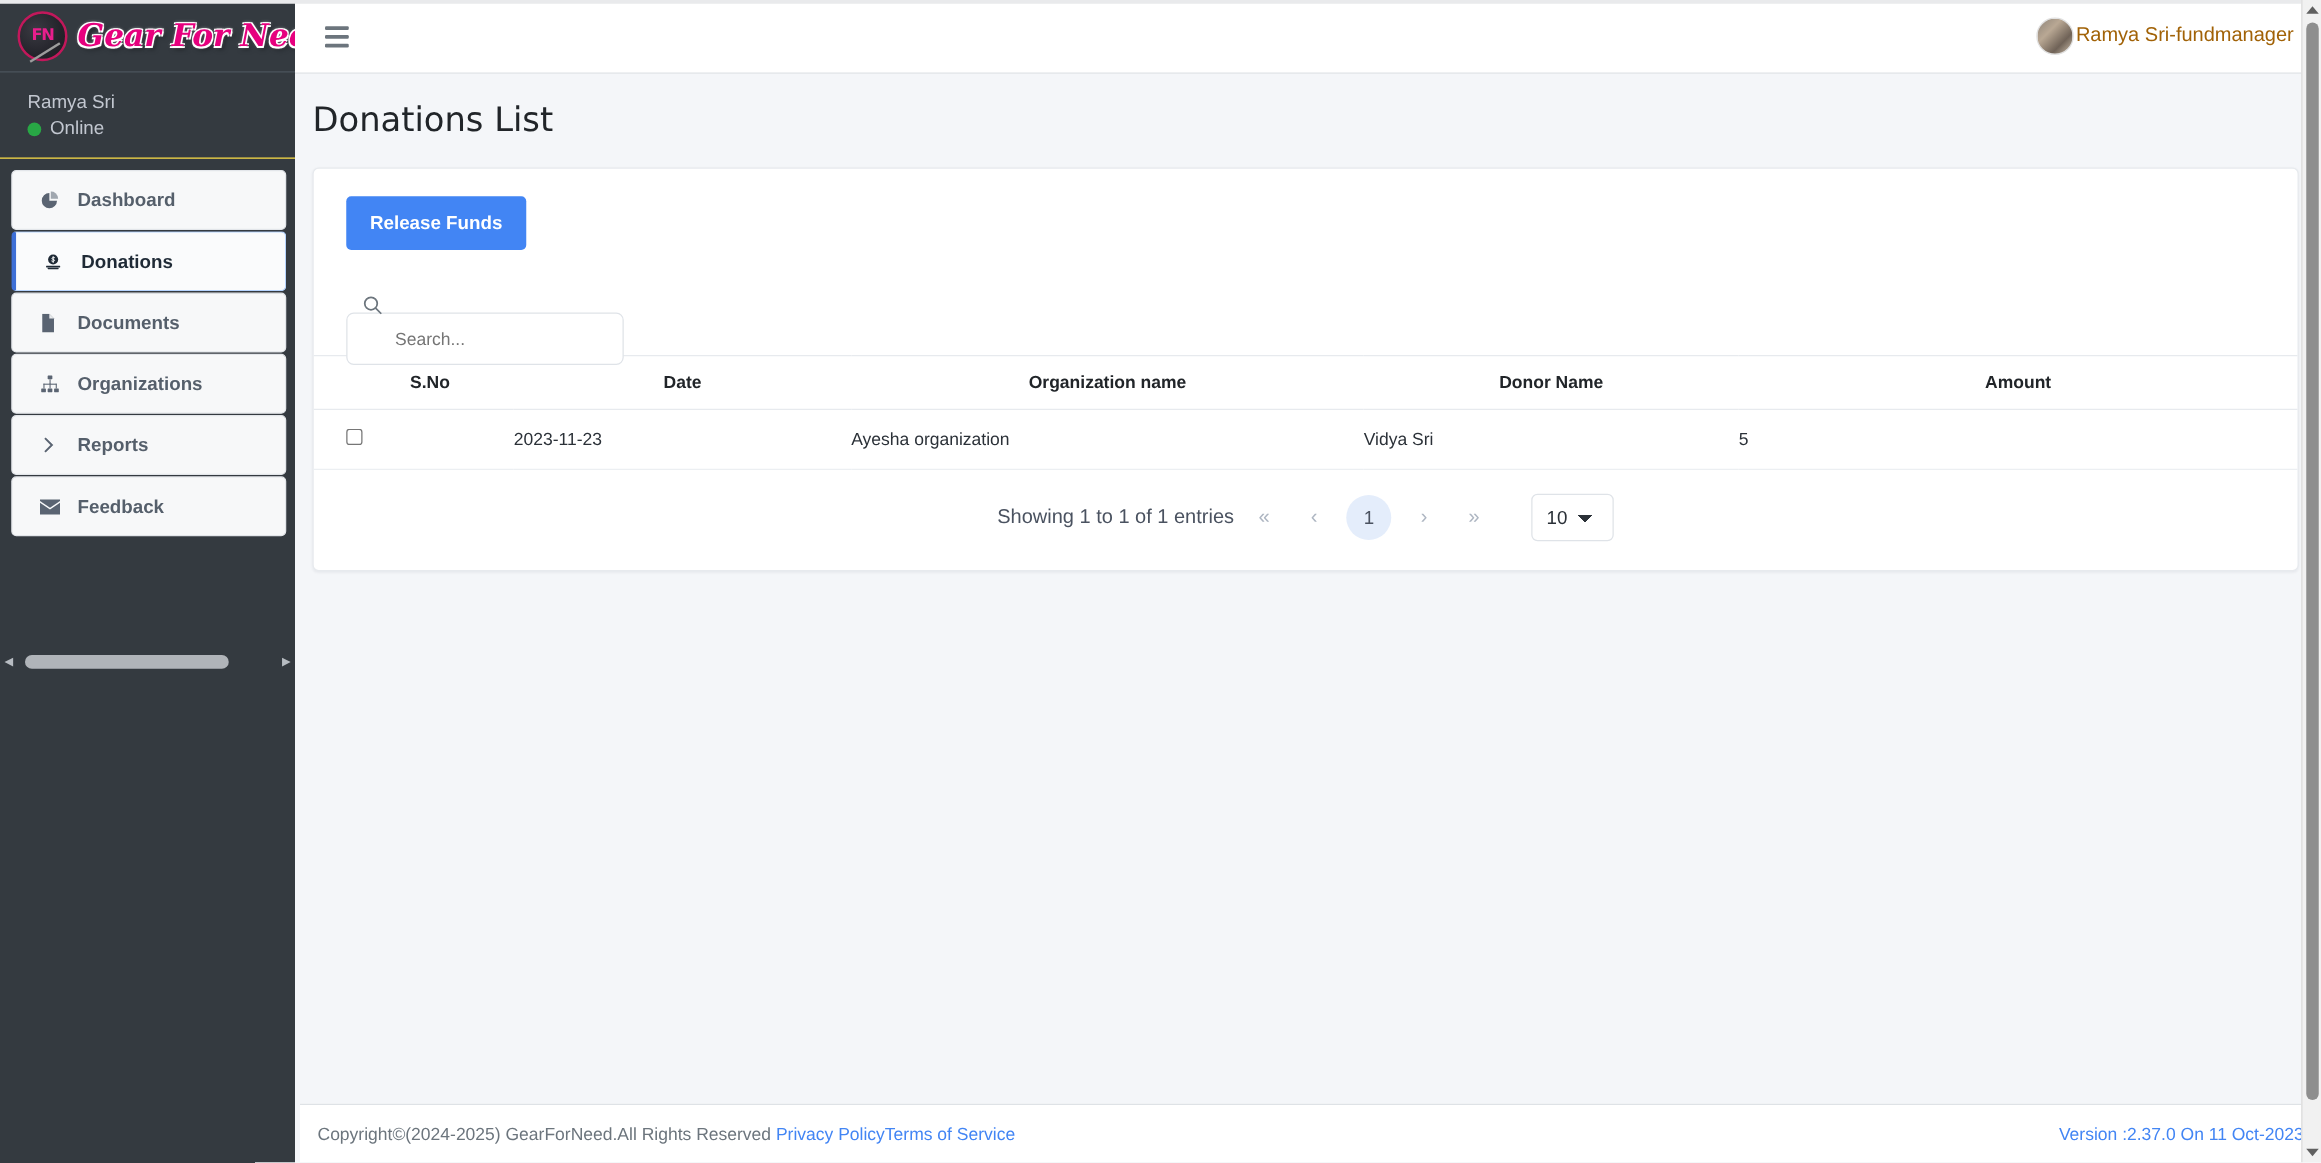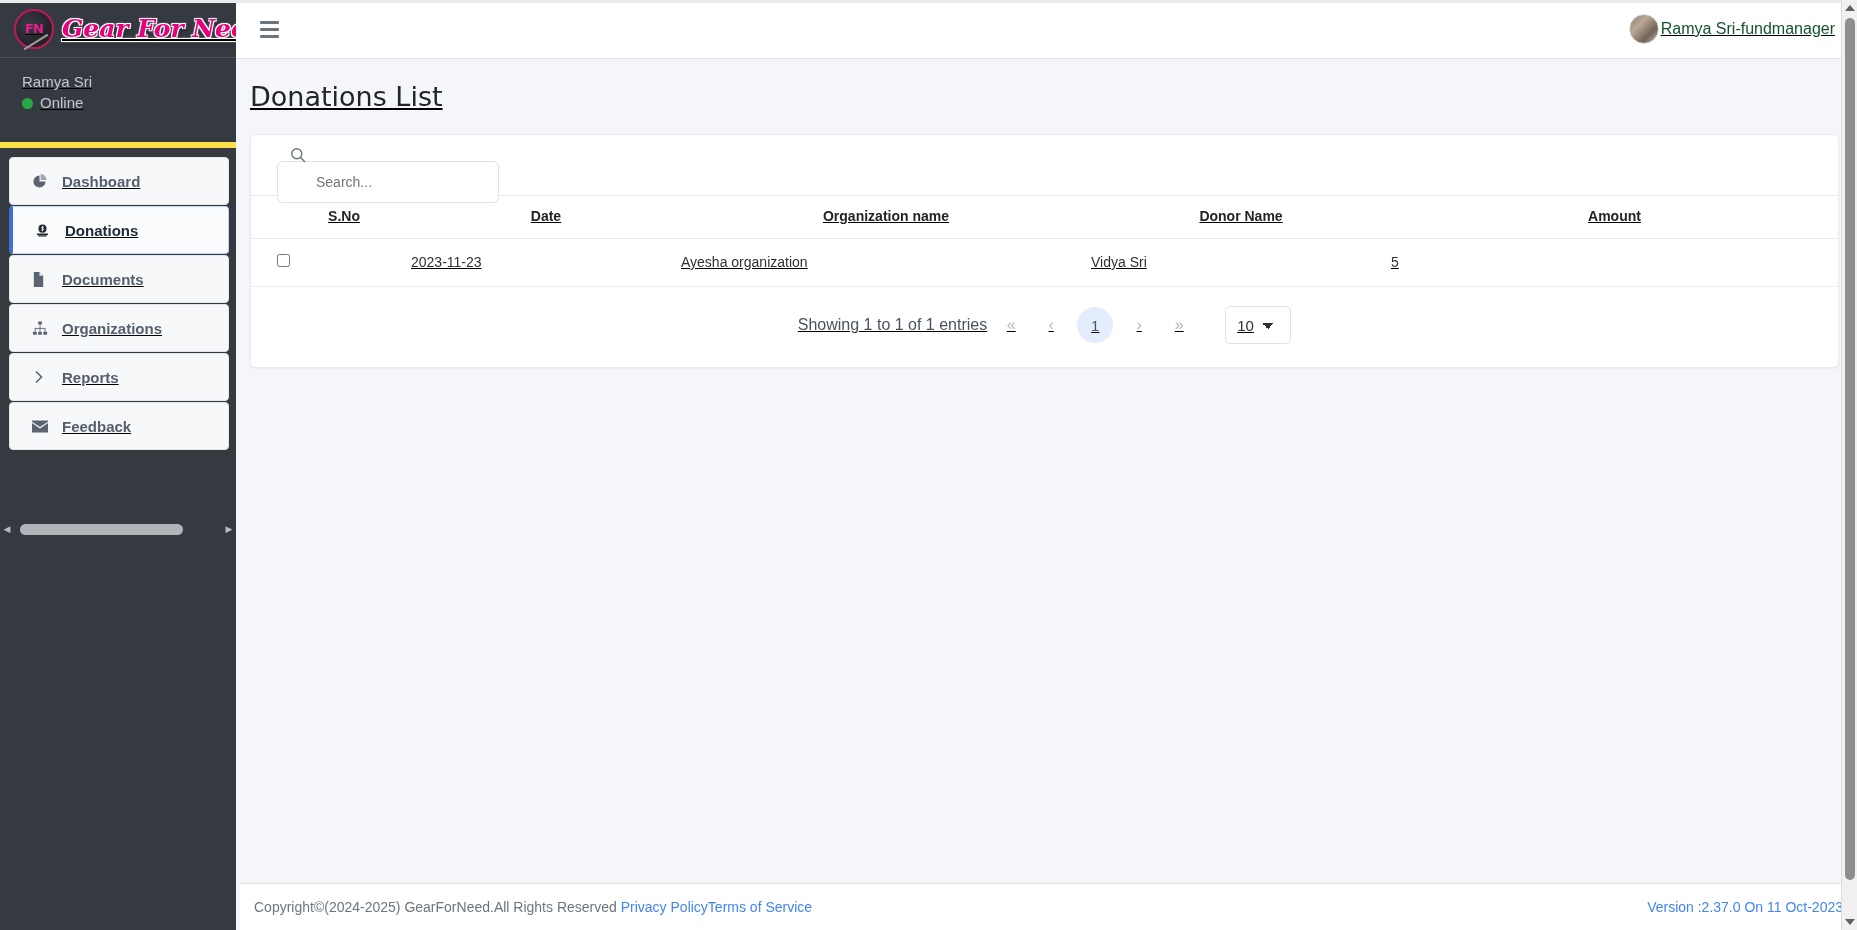--- a/index.html
+++ b/index.html
@@ -2,21 +2,21 @@
 <html><head>
 <meta charset="utf-8">
 <style>
   * { box-sizing: border-box; margin: 0; padding: 0; }
   html, body {
     width: 1857px; height: 930px;
     font-family: "Liberation Sans", sans-serif;
     background: #f4f6f9;
     overflow: hidden;
   }
-  .app { position: relative; width: 1857px; height: 930px; display: flex; text-decoration: underline; }
+  .app { position: relative; width: 1857px; height: 930px; display: flex; }
 
   
   .sidebar {
     width: 236px; height: 930px;
     background: #343a40;
     flex: 0 0 236px;
     position: relative;
     overflow: hidden;
   }
   .brand {
@@ -46,22 +46,22 @@
     margin-left: 8px;
     font-family: "DejaVu Serif", serif;
     font-size: 25px; font-weight: bold;
     font-style: italic;
     color: #e6007e;
     text-shadow: 0 0 3px #ffffff, 1px 1px 0 #ffffff, -1px 1px 0 #ffffff,
                  1px -1px 0 #ffffff, -1px -1px 0 #ffffff, 2px 2px 4px rgba(0,0,0,.5);
     white-space: nowrap;
   }
   .user-panel {
-    padding: 14px 16px 28px 22px;
-    border-bottom: 6px solid #fde047;
+    padding: 14px 16px 12px 22px;
+    border-bottom: 1px solid #fde047;
   }
   .user-name { color: #c2c7d0; font-size: 15px; line-height: 20px; }
   .user-status { color: #c2c7d0; font-size: 15px; line-height: 22px; display: flex; align-items: center; gap: 7px; }
   .dot-online { width: 11px; height: 11px; border-radius: 50%; background: #28a745; display: inline-block; }
 
   .nav { padding: 9px 9px 0 9px; }
   .nav-item {
     background: #f7f8f9;
     border: 1px solid #e3e6ea;
     border-radius: 4px;
@@ -104,21 +104,21 @@
     padding: 0 22px 0 22px;
   }
   .hamburger { display: flex; flex-direction: column; gap: 4px; cursor: pointer; padding: 4px 2px; }
   .hamburger span { display: block; width: 19px; height: 3px; background: #6c757d; border-radius: 1px; }
   .topuser { display: flex; align-items: center; gap: 0px; }
   .avatar {
     width: 30px; height: 30px; border-radius: 50%;
     background: linear-gradient(135deg,#8d8378 0%, #b9a894 35%, #6f6257 70%, #d0c2ad 100%);
     border: 1px solid #e0e0e0; flex: 0 0 30px;
   }
-  .topuser-name { font-size: 16px; color: #14532d; margin-left: 2px; }
+  .topuser-name { font-size: 16px; color: #a16207; margin-left: 2px; }
 
   .page-title {
     font-size: 27px; color: #212529; font-weight: normal;
     padding: 22px 0 0 14px;
     font-family: "DejaVu Sans", sans-serif;
   }
 
   .card {
     margin: 22px 18px 0 14px;
     background: #ffffff;
@@ -328,20 +328,23 @@
       <div class="topuser">
         <span class="avatar"></span>
         <span class="topuser-name">Ramya Sri-fundmanager</span>
       </div>
     </header>
 
     <h1 class="page-title">Donations List</h1>
 
     <section class="card">
 
+      <div class="card-top">
+        <button class="btn-primary">Release Funds</button>
+      </div>
 
       <div class="search-row">
         <div class="search-wrap">
           <span class="search-ico">
             <svg width="16" height="16" viewBox="0 0 16 16" fill="none" stroke="currentColor" stroke-width="1.4">
                 <circle cx="6.8" cy="6.8" r="5"></circle>
                 <path d="M10.5 10.5 15 15"></path>
               </svg>
           </span>
           <input type="text" placeholder="Search..." style="">

